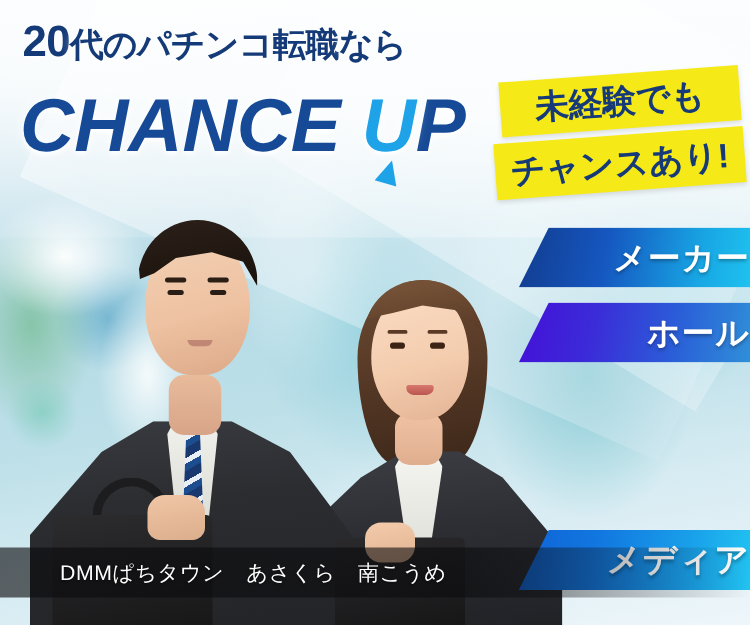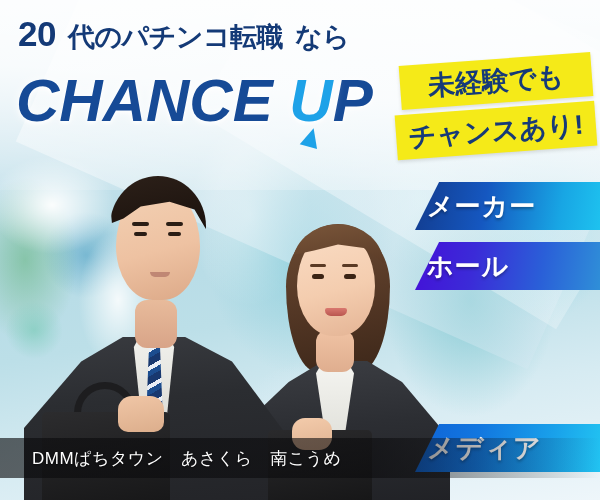--- a/index.html
+++ b/index.html
@@ -145,21 +145,21 @@
   .hand-b { left:292px; top:418px; width:40px; height:32px;
     background:linear-gradient(170deg,#f3cbab,#e0b392); border-radius:13px; }
 
   
   .headline {
     position:absolute; left:18px; top:14px;
     font-size:35px; font-weight:700; letter-spacing:-0.5px;
     color:#143a77; white-space:nowrap;
     text-shadow:0 1px 2px rgba(255,255,255,.95), 0 0 9px rgba(255,255,255,.9);
   }
-  .headline .sm { font-size:27px;margin-left:12px; }
+  .headline .sm { font-size:27px; }
 
   .logo {
     position:absolute; left:16px; top:66px;
     font-size:60px; font-weight:700; font-style:italic; letter-spacing:0px;
     color:#164a96; white-space:nowrap;
     text-shadow:0 2px 4px rgba(255,255,255,.9), 0 0 12px rgba(255,255,255,.85);
   }
   .logo .u { color:#1ea2e8; position:relative; }
   .logo .up-arrow {
     position:absolute; left:286px; top:62px; width:0; height:0;
@@ -176,21 +176,21 @@
   }
   .ribbon-1 { left:400px; top:59px; width:192px; height:44px; font-size:27px;
     transform:rotate(-4.2deg); }
   .ribbon-2 { left:396px; top:108px; width:200px; height:45px; font-size:27px;
     transform:rotate(-4.2deg); }
 
   
   .tags { position:absolute; left:0; top:0; width:600px; height:500px; }
   .tag {
     position:absolute; right:0; width:185px; height:48px;
-    display:flex; align-items:center; justify-content:flex-start;
+    display:flex; align-items:center; justify-content:flex-end;
     clip-path:polygon(13% 0%, 100% 0%, 100% 100%, 0% 100%);
     box-shadow:0 2px 5px rgba(0,0,0,.18);
   }
   .tag span {
     color:#ffffff; font-weight:700; font-size:26px; letter-spacing:1px;
     white-space:nowrap; text-shadow:0 2px 3px rgba(0,0,0,.32);
     padding-left:12px;
   }
   .tag.t1 { top:182px; background:linear-gradient(100deg,#123c8e 0%,#1557c0 38%,#18a6e4 78%,#1ec2ef 100%); }
   .tag.t2 { top:242px; background:linear-gradient(100deg,#4410d8 0%,#3b2bd8 32%,#2a5fd8 68%,#2f8fd8 100%); }
@@ -199,21 +199,21 @@
   .tag.t5 { top:424px; background:linear-gradient(100deg,#0f63d6 0%,#1277e0 34%,#19a0ea 72%,#22c4f2 100%); }
   .tag.t5 span { font-size:27px; }
 
   
   .caption-bar {
     position:absolute; left:0; bottom:22px; width:600px; height:40px;
     background:linear-gradient(90deg, rgba(10,10,12,.62) 0%, rgba(10,10,12,.58) 62%, rgba(10,10,12,0) 100%);
     display:flex; align-items:center;
   }
   .caption-text {
-    color:#ffffff; font-size:17px; font-weight:400; padding-left:32px;
+    color:#ffffff; font-size:17px; font-weight:400; padding-left:48px;
     letter-spacing:0.5px; white-space:nowrap;
     text-shadow:0 1px 2px rgba(0,0,0,.6);
   }
 </style>
 </head>
 <body>
 
 <div id="banner">
 
   <div class="bg-base"></div>

